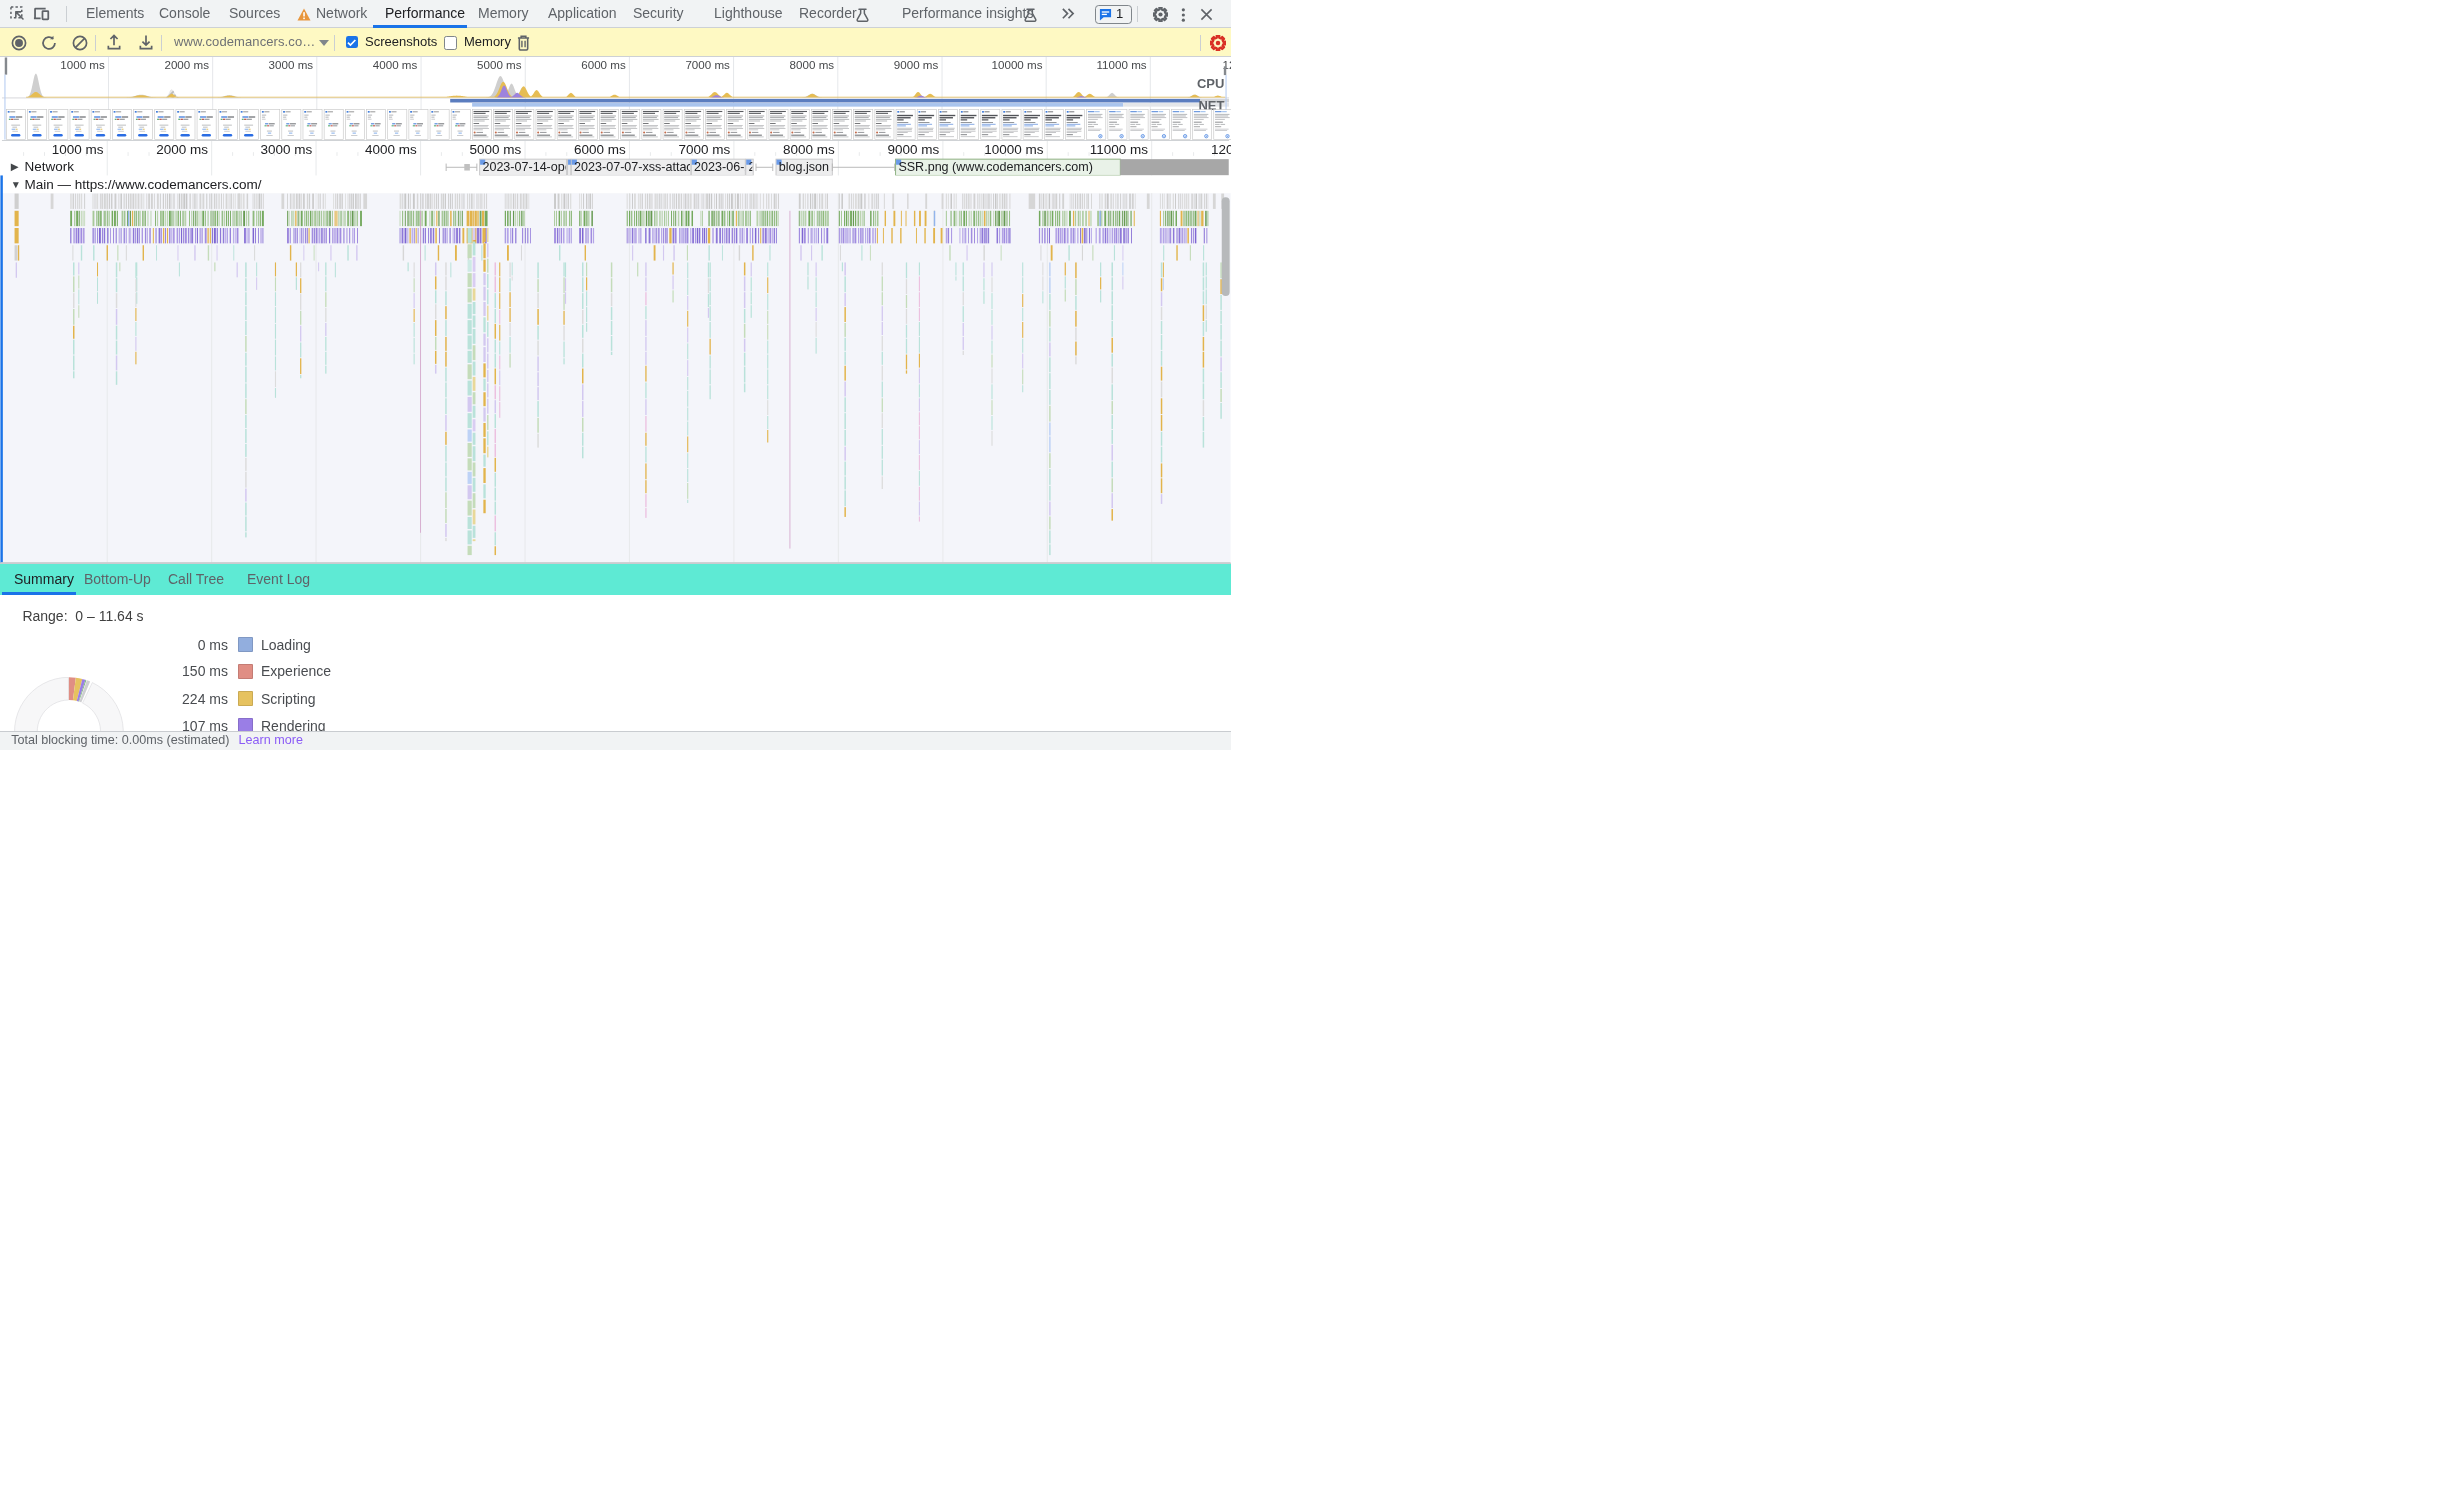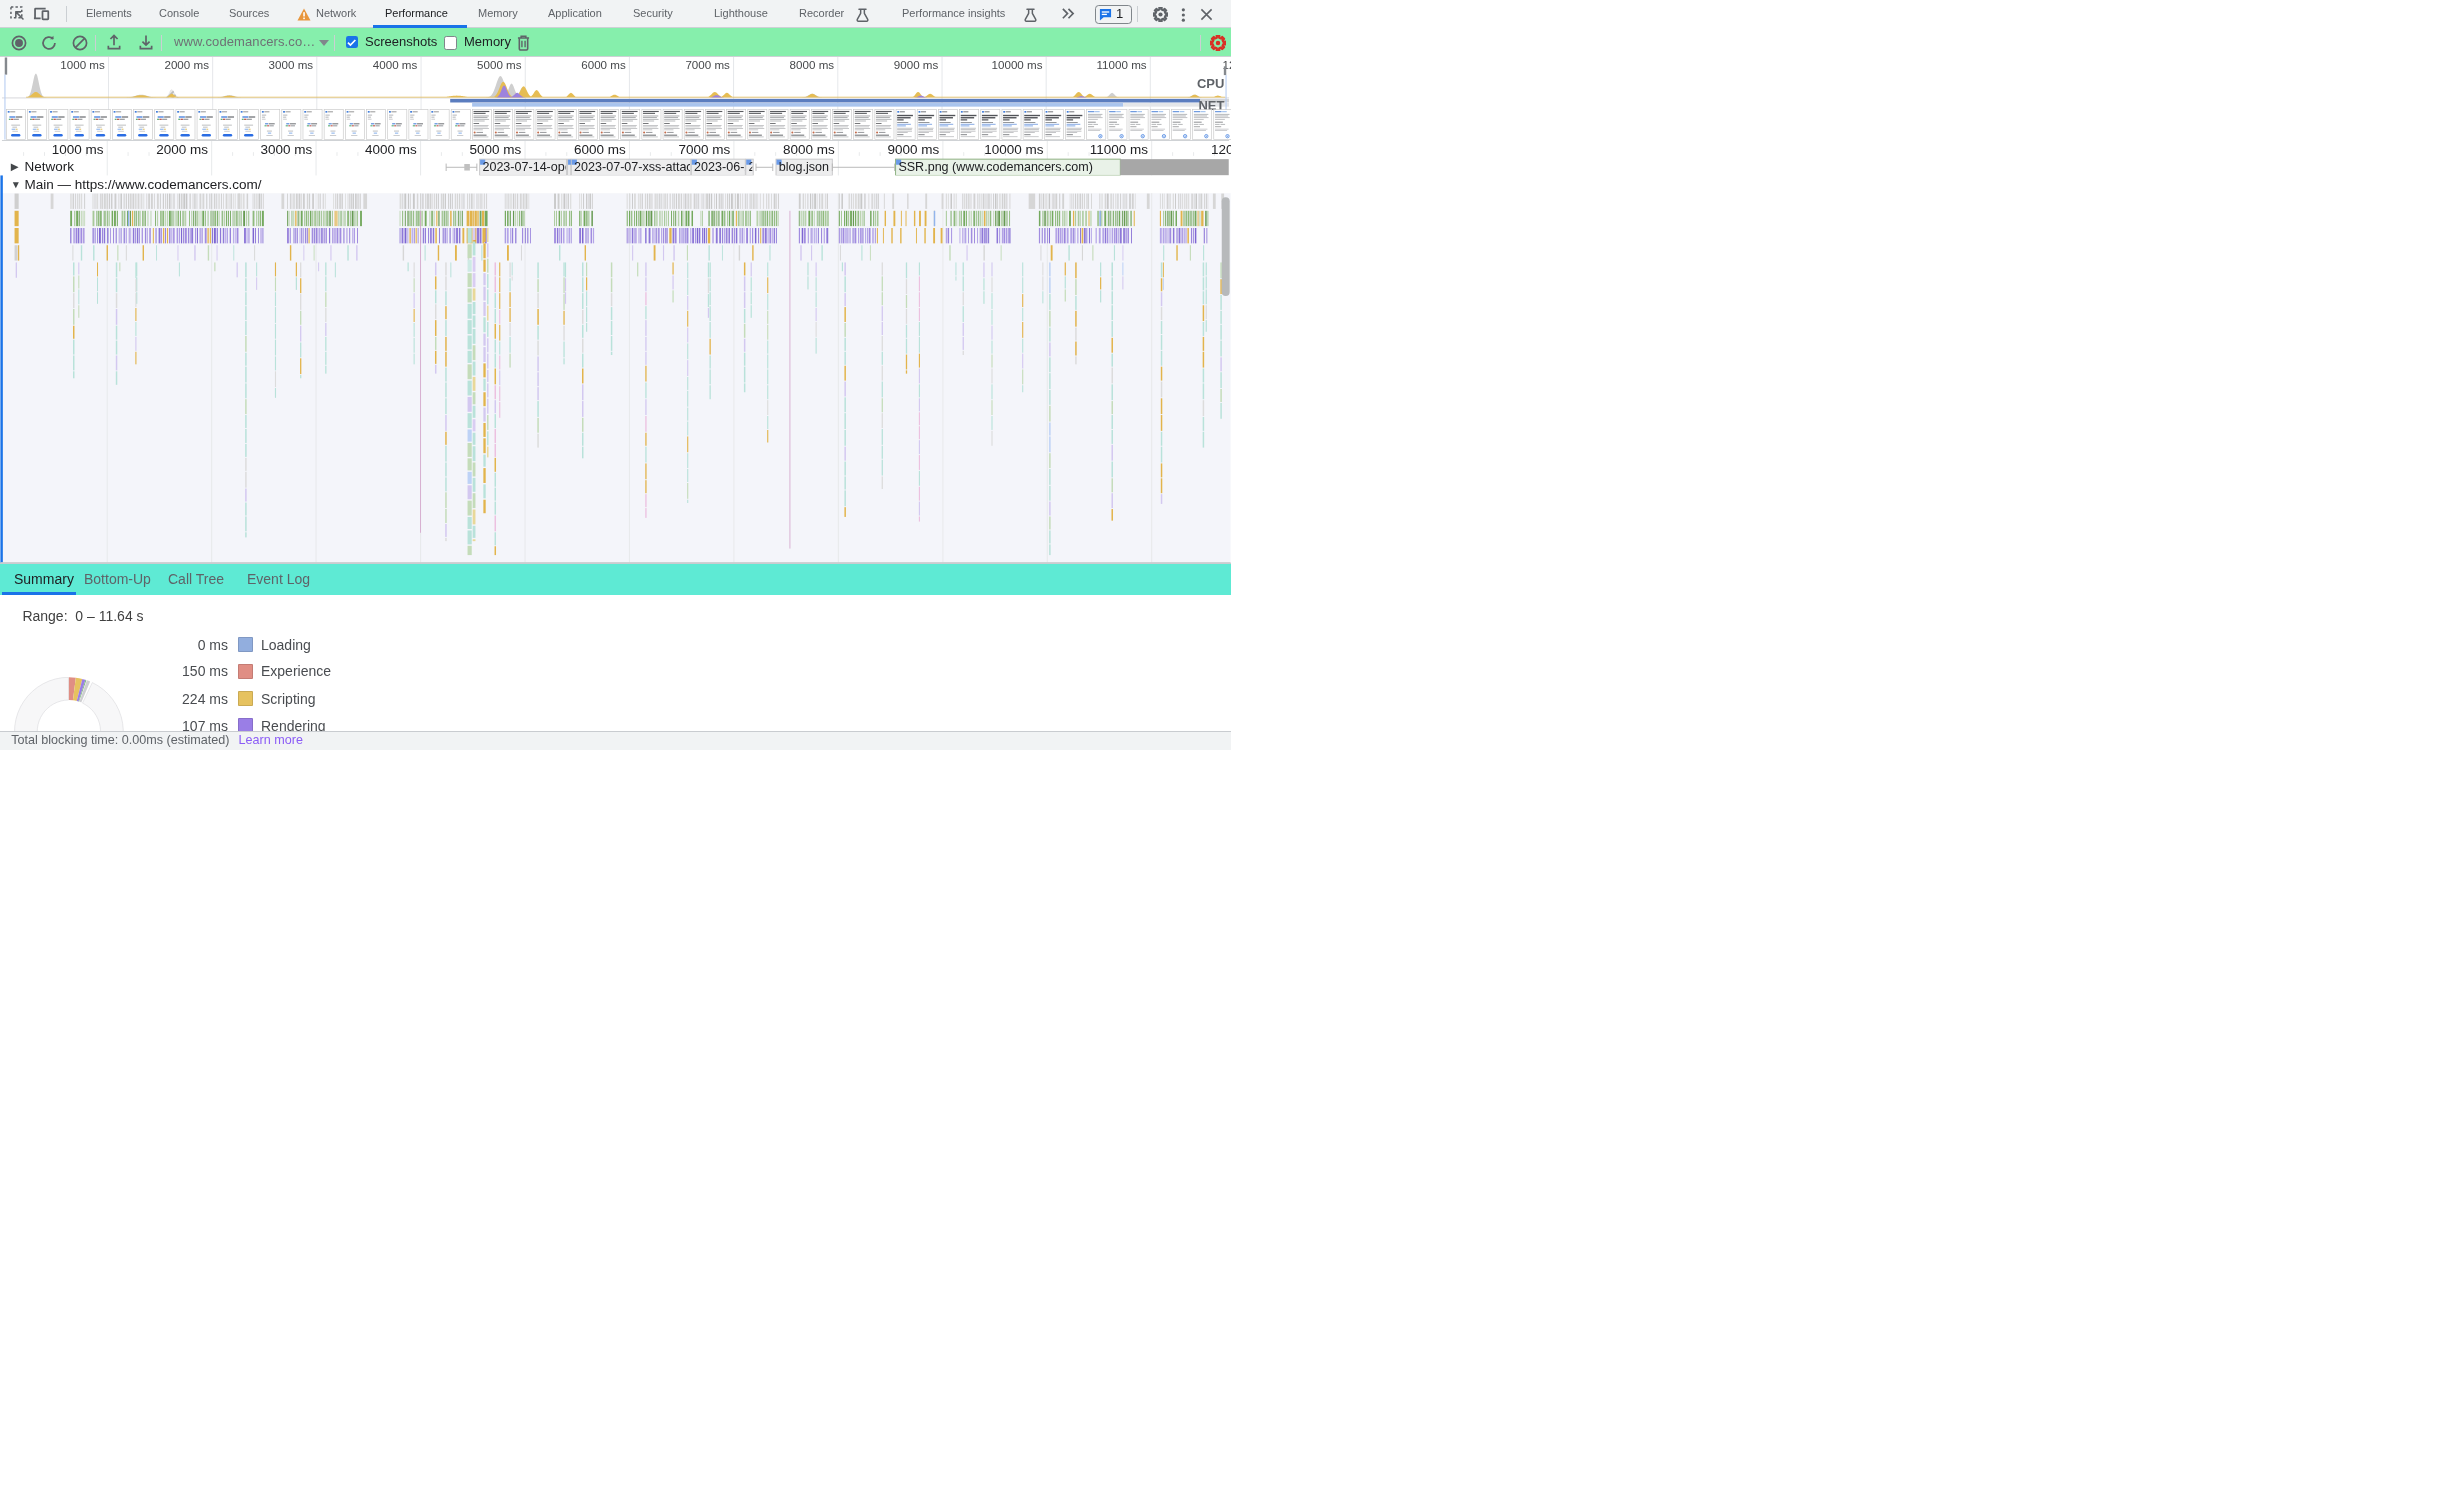--- a/index.html
+++ b/index.html
@@ -1,18 +1,18 @@
 <!DOCTYPE html>
 <html style="font-size:15px"><head><meta charset="utf-8"><style>
 html,body{margin:0;padding:0;width:1231px;height:750px;overflow:hidden;background:#fff;
 font-family:"Liberation Sans",sans-serif;-webkit-font-smoothing:antialiased;}
 .abs{position:absolute;}
 #tabbar{position:absolute;left:0;top:0;width:1231px;height:28px;background:#f1f3f4;border-bottom:0.9px solid #cdd1d5;box-sizing:border-box;}
-#toolbar{position:absolute;left:0;top:28px;width:1231px;height:29px;background:#86efac;border-bottom:0.9px solid #cdd1d5;box-sizing:border-box;}
-.tabtxt{position:absolute;top:0;height:28px;line-height:27px;font-size:11px;color:#5f6368;white-space:pre;}
+#toolbar{position:absolute;left:0;top:28px;width:1231px;height:29px;background:#fef9c3;border-bottom:0.9px solid #cdd1d5;box-sizing:border-box;}
+.tabtxt{position:absolute;top:0;height:28px;line-height:27px;font-size:14px;color:#5f6368;white-space:pre;}
 .sep{position:absolute;top:5.6px;width:0.9px;height:16px;background:#cbcfd3;}
 .icon{position:absolute;}
 #btabs{position:absolute;left:0;top:563px;width:1231px;height:32px;background:#5eead4;border-top:0.9px solid #c9ccd0;box-sizing:border-box;}
 .btxt{position:absolute;top:0;height:32px;line-height:31px;font-size:14px;color:#5f6368;}
 #sum{position:absolute;left:0;top:596px;width:1231px;height:135px;background:#fff;overflow:hidden;}
 #status{position:absolute;left:0;top:731px;width:1231px;height:19px;background:#f1f3f4;border-top:0.9px solid #c9ccd0;box-sizing:border-box;font-size:12.6px;color:#5f6368;line-height:17.7px;}
 .lg{position:absolute;font-size:14px;color:#494c50;}
 .lgsq{position:absolute;width:13px;height:13px;border-radius:0.9px;}
 </style></head><body>
 <div id="tabbar">

